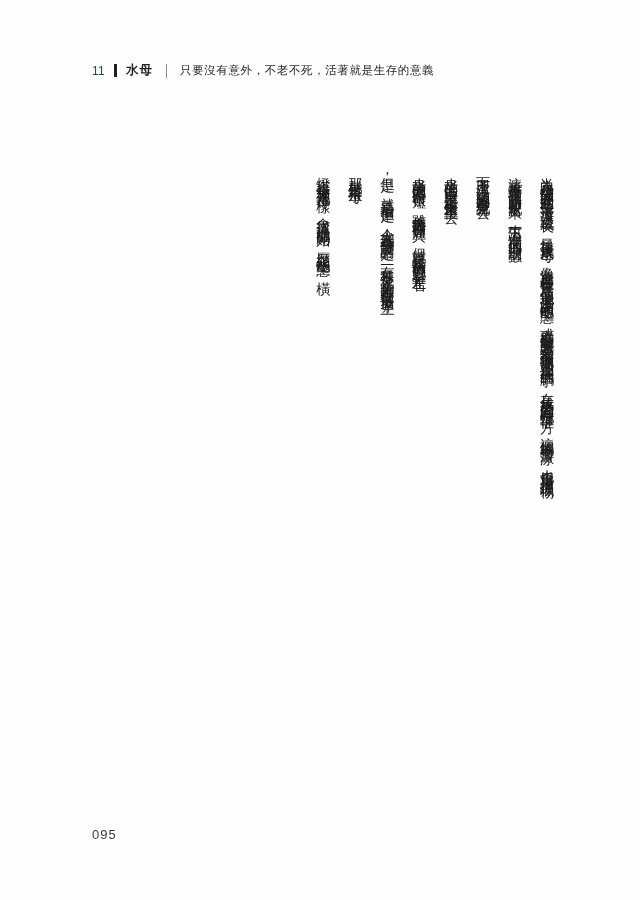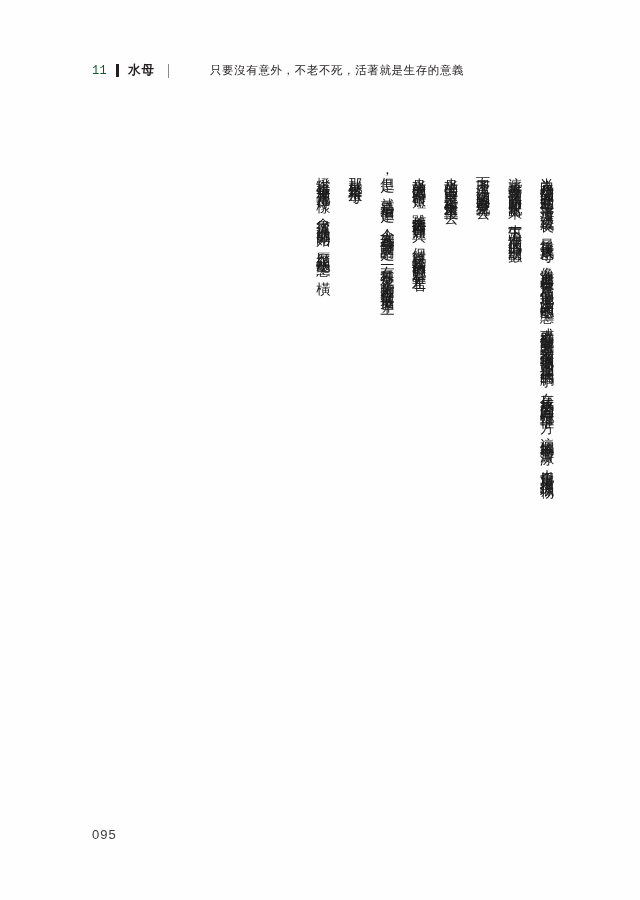--- a/index.html
+++ b/index.html
@@ -33,21 +33,21 @@
     top: 62px;
     display: flex;
     align-items: center;
     gap: 9px;
     font-size: 11.5px;
     letter-spacing: 0.3px;
     color: #231f20;
     white-space: nowrap;
   }
   .running-head .folio {
-    font-family: Liberation Mono, monospace;
+    font-family: Liberation Sans, sans-serif;
     font-size: 12px;
     color: #14532d;
   }
   .running-head .rule-thick {
     display: inline-block;
     width: 3px;
     height: 13px;
     background: #231f20;
   }
   .running-head .chapter {
@@ -58,21 +58,20 @@
   .running-head .rule-thin {
     display: inline-block;
     width: 1px;
     height: 14px;
     background: #8a8a8a;
     margin: 0 4px;
   }
   .running-head .subtitle {
     font-size: 11.5px;
     letter-spacing: 0.6px;
-    margin-left: 28px;
   }
 
   
   .body-text {
     position: absolute;
     right: 78px;
     top: 152px;
     height: 600px;
     width: 470px;
     writing-mode: vertical-rl;

